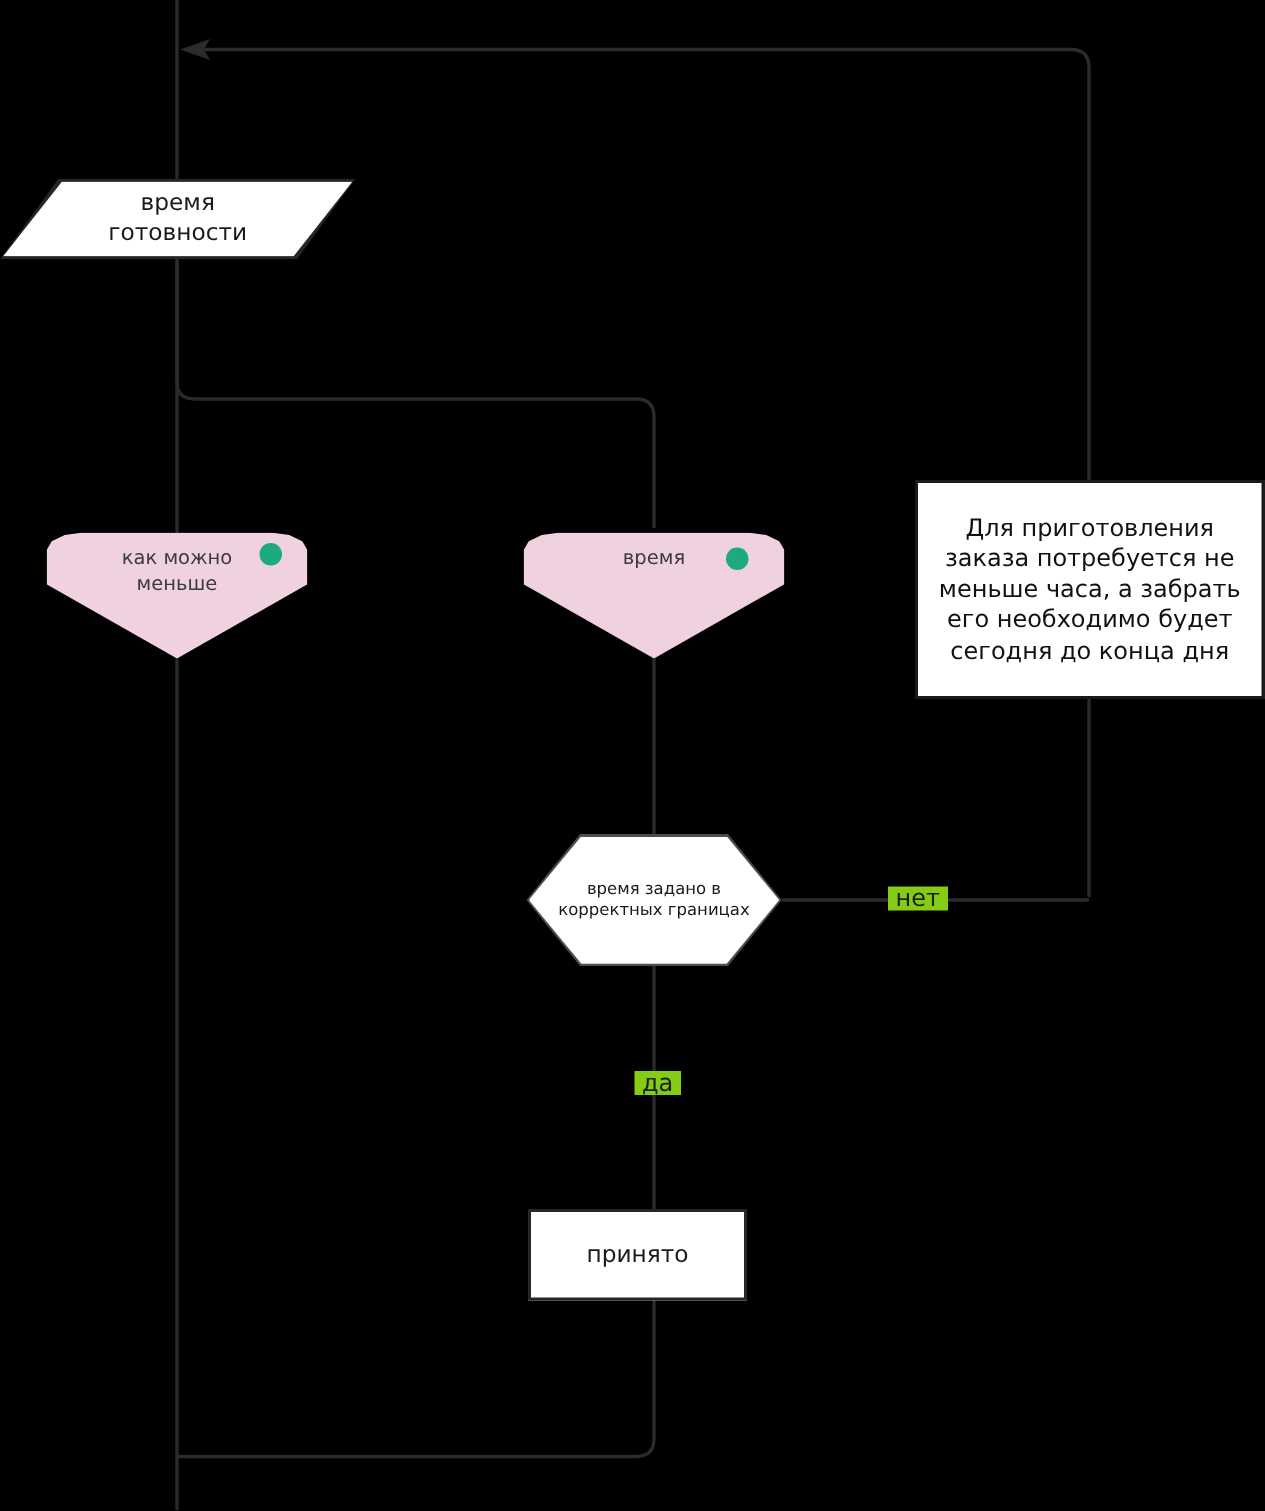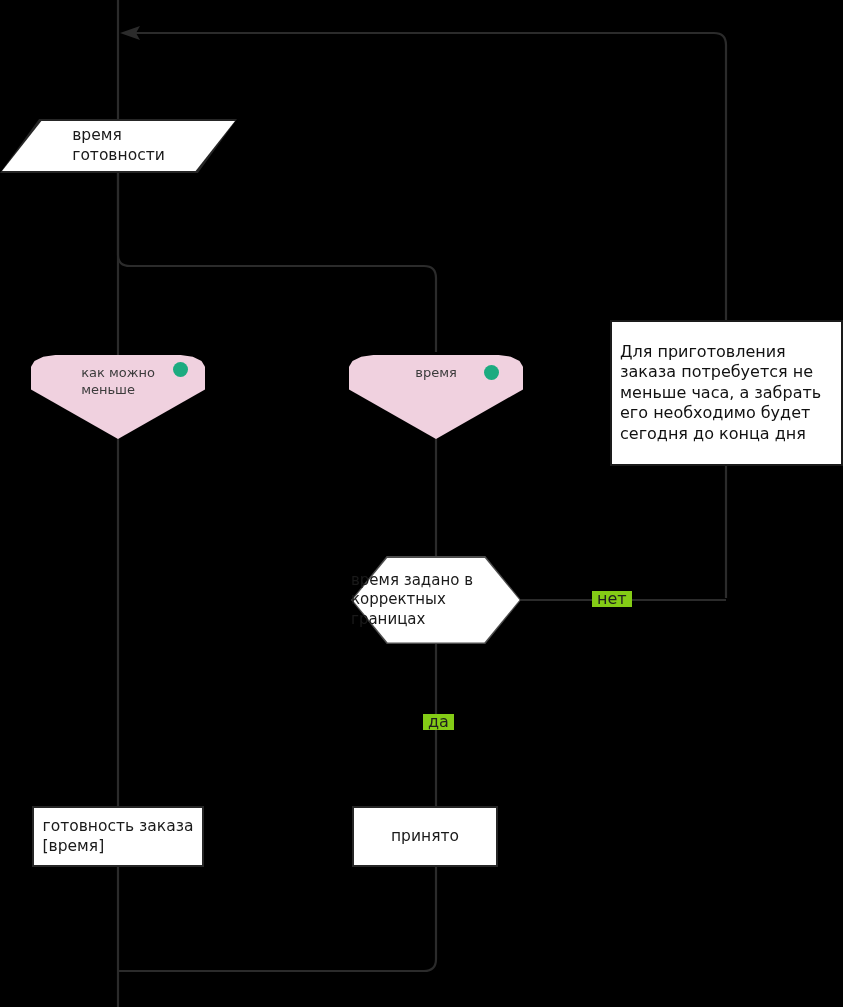--- a/index.html
+++ b/index.html
@@ -7,20 +7,21 @@
     padding: 0;
     background: #000000;
   }
   #canvas {
     position: relative;
     width: 843px;
     height: 1007px;
     background: #000000;
     overflow: hidden;
     font-family: "DejaVu Sans", "Liberation Sans", sans-serif;
+    text-align: center;
   }
   #edges {
     position: absolute;
     left: 0;
     top: 0;
     width: 843px;
     height: 1007px;
   }
   .node-label {
     display: block;
@@ -120,21 +121,21 @@
     -webkit-clip-path: polygon(21% 0%, 79% 0%, 100% 50%, 79% 100%, 21% 100%, 0% 50%);
     clip-path: polygon(21% 0%, 79% 0%, 100% 50%, 79% 100%, 21% 100%, 0% 50%);
   }
   .shape-hexagon .hex-text {
     position: absolute;
     inset: 0;
     display: flex;
     align-items: center;
     justify-content: center;
     color: #1a1a1a;
-    font-size: 15px;
+    font-size: 11px;
     z-index: 3;
   }
 
   
   .shape-rect {
     position: absolute;
     box-sizing: border-box;
     background: #ffffff;
     border: 2px solid #262626;
     display: flex;
@@ -231,24 +232,20 @@
     <div class="hex-text">
       <span class="node-label">время задано в
 корректных границах</span>
     </div>
   </div>
 
   <div class="shape-note">
     <span class="node-label">Для приготовления заказа потребуется не меньше часа, а забрать его необходимо будет сегодня до конца дня</span>
   </div>
 
-  <div class="shape-rect" style="left:32px; top:806px; width:172px; height:61px; font-size:15.5px;">
-    <span class="node-label">готовность заказа
-[время]</span>
-  </div>
 
   <div class="shape-rect" style="left:352px; top:806px; width:146px; height:61px; font-size:15.5px;">
     <span class="node-label">принято</span>
   </div>
 
   <div class="edge-label" style="left:592px; top:591px;">нет</div>
   <div class="edge-label" style="left:423px; top:714px;">да</div>
 
 </div>
 

